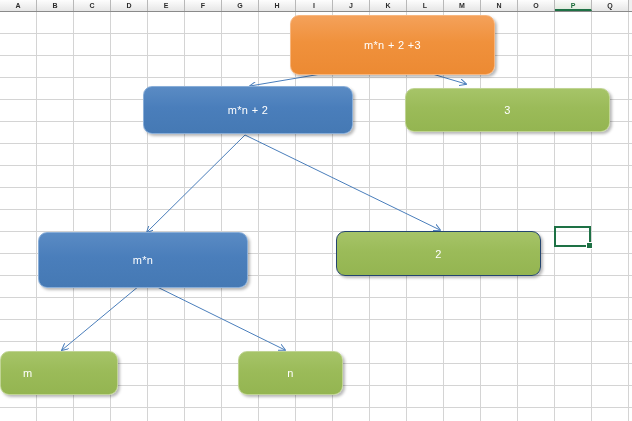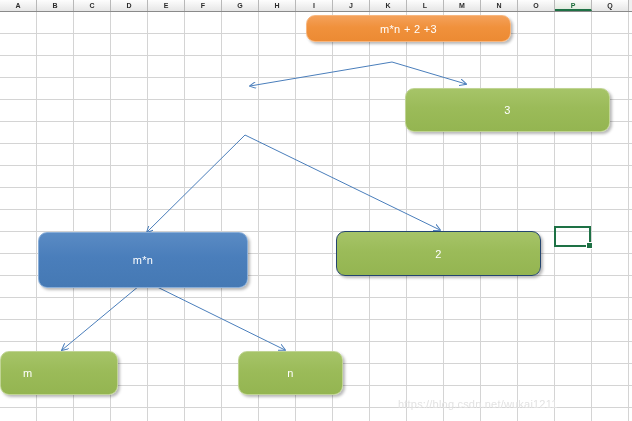--- a/index.html
+++ b/index.html
@@ -177,24 +177,27 @@
     <g stroke="#4a7ebb" stroke-width="1" fill="none" marker-end="url(#arrowhead)">
       <line x1="392" y1="62" x2="250" y2="86"></line>
       <line x1="392" y1="62" x2="466" y2="84"></line>
       <line x1="245" y1="135" x2="147" y2="232"></line>
       <line x1="245" y1="135" x2="440" y2="230"></line>
       <line x1="145" y1="281" x2="62" y2="350"></line>
       <line x1="145" y1="281" x2="285" y2="350"></line>
     </g>
   </svg>
 
-  <div class="node orange" style="left:306px; top:15px; width:205px; height:27px;">
+  <div class="node orange" style="left:290px; top:15px; width:205px; height:60px;">
     <span class="label">m*n + 2 +3</span>
   </div>
 
+  <div class="node blue" style="left:143px; top:86px; width:210px; height:48px;">
+    <span class="label">m*n + 2</span>
+  </div>
 
   <div class="node green" style="left:405px; top:88px; width:205px; height:44px;">
     <span class="label">3</span>
   </div>
 
   <div class="node blue" style="left:38px; top:232px; width:210px; height:56px;">
     <span class="label">m*n</span>
   </div>
 
   <div class="node green selected" style="left:336px; top:231px; width:205px; height:45px;">
@@ -202,15 +205,14 @@
   </div>
 
   <div class="node green label-left" style="left:0px; top:351px; width:118px; height:44px;">
     <span class="label">m</span>
   </div>
 
   <div class="node green" style="left:238px; top:351px; width:105px; height:44px;">
     <span class="label">n</span>
   </div>
 
-  <div id="watermark">https://blog.csdn.net/wukai1211</div>
 
 </div>
 
 </body></html>

